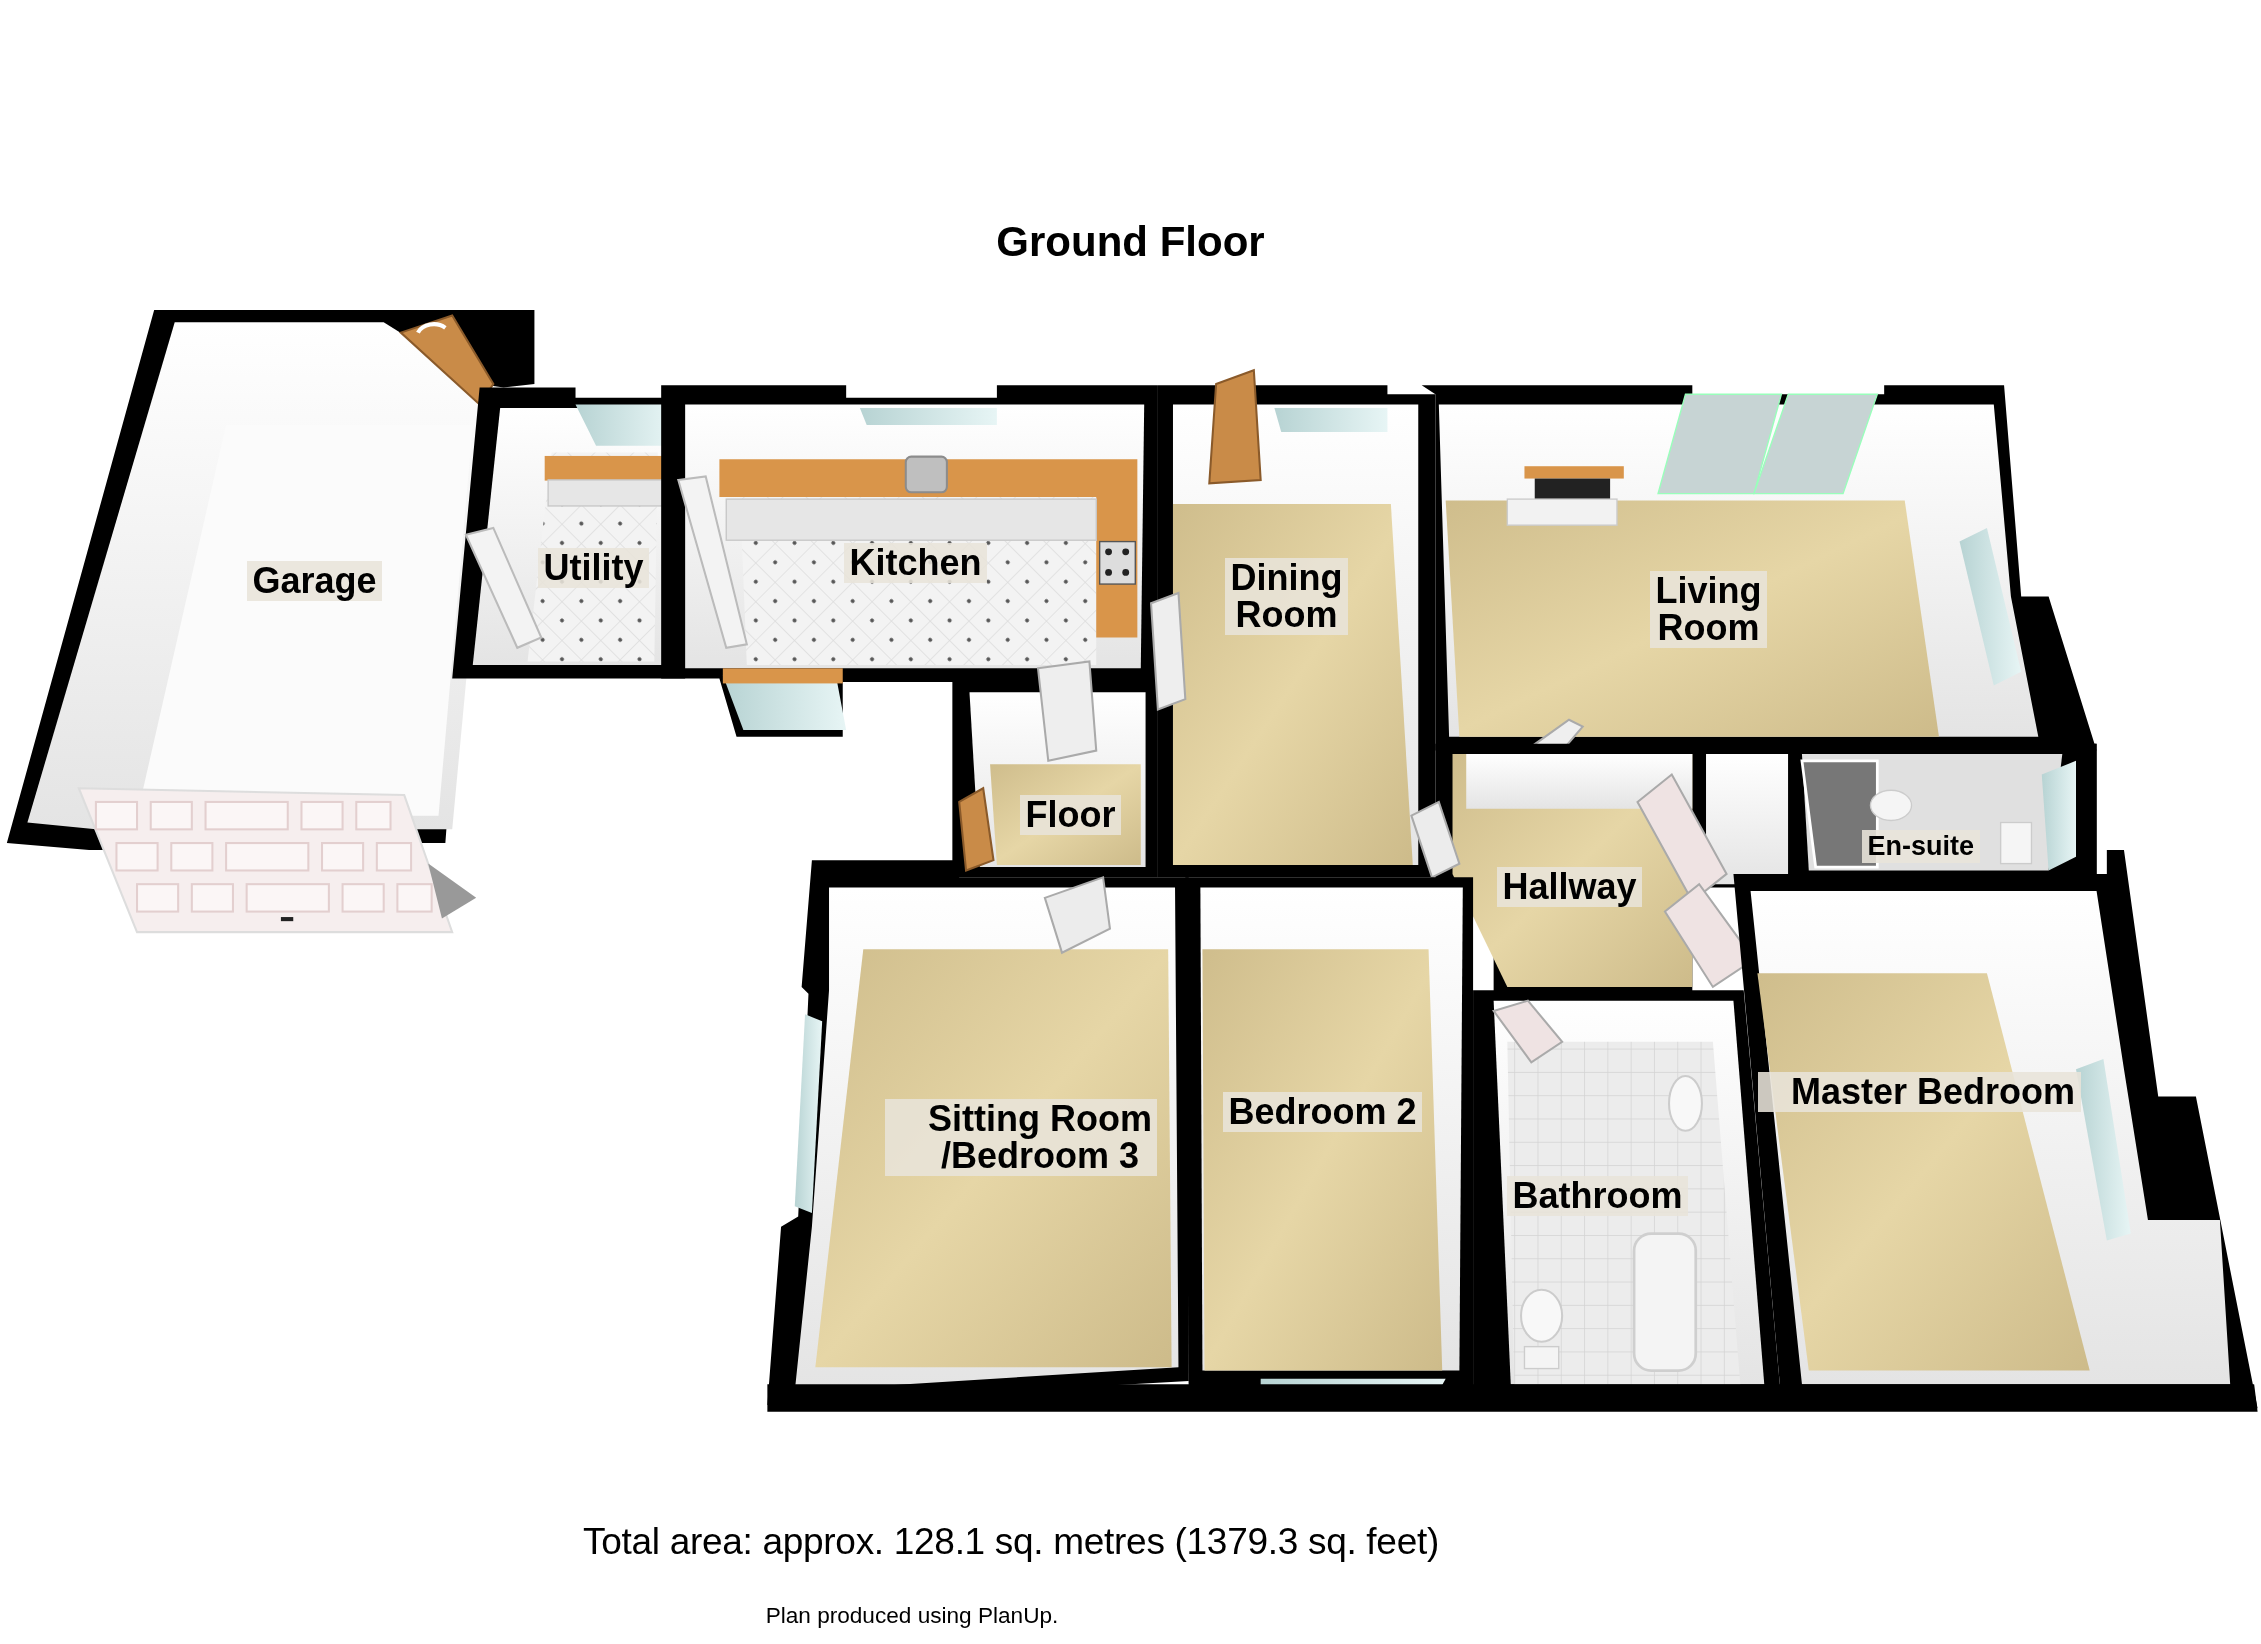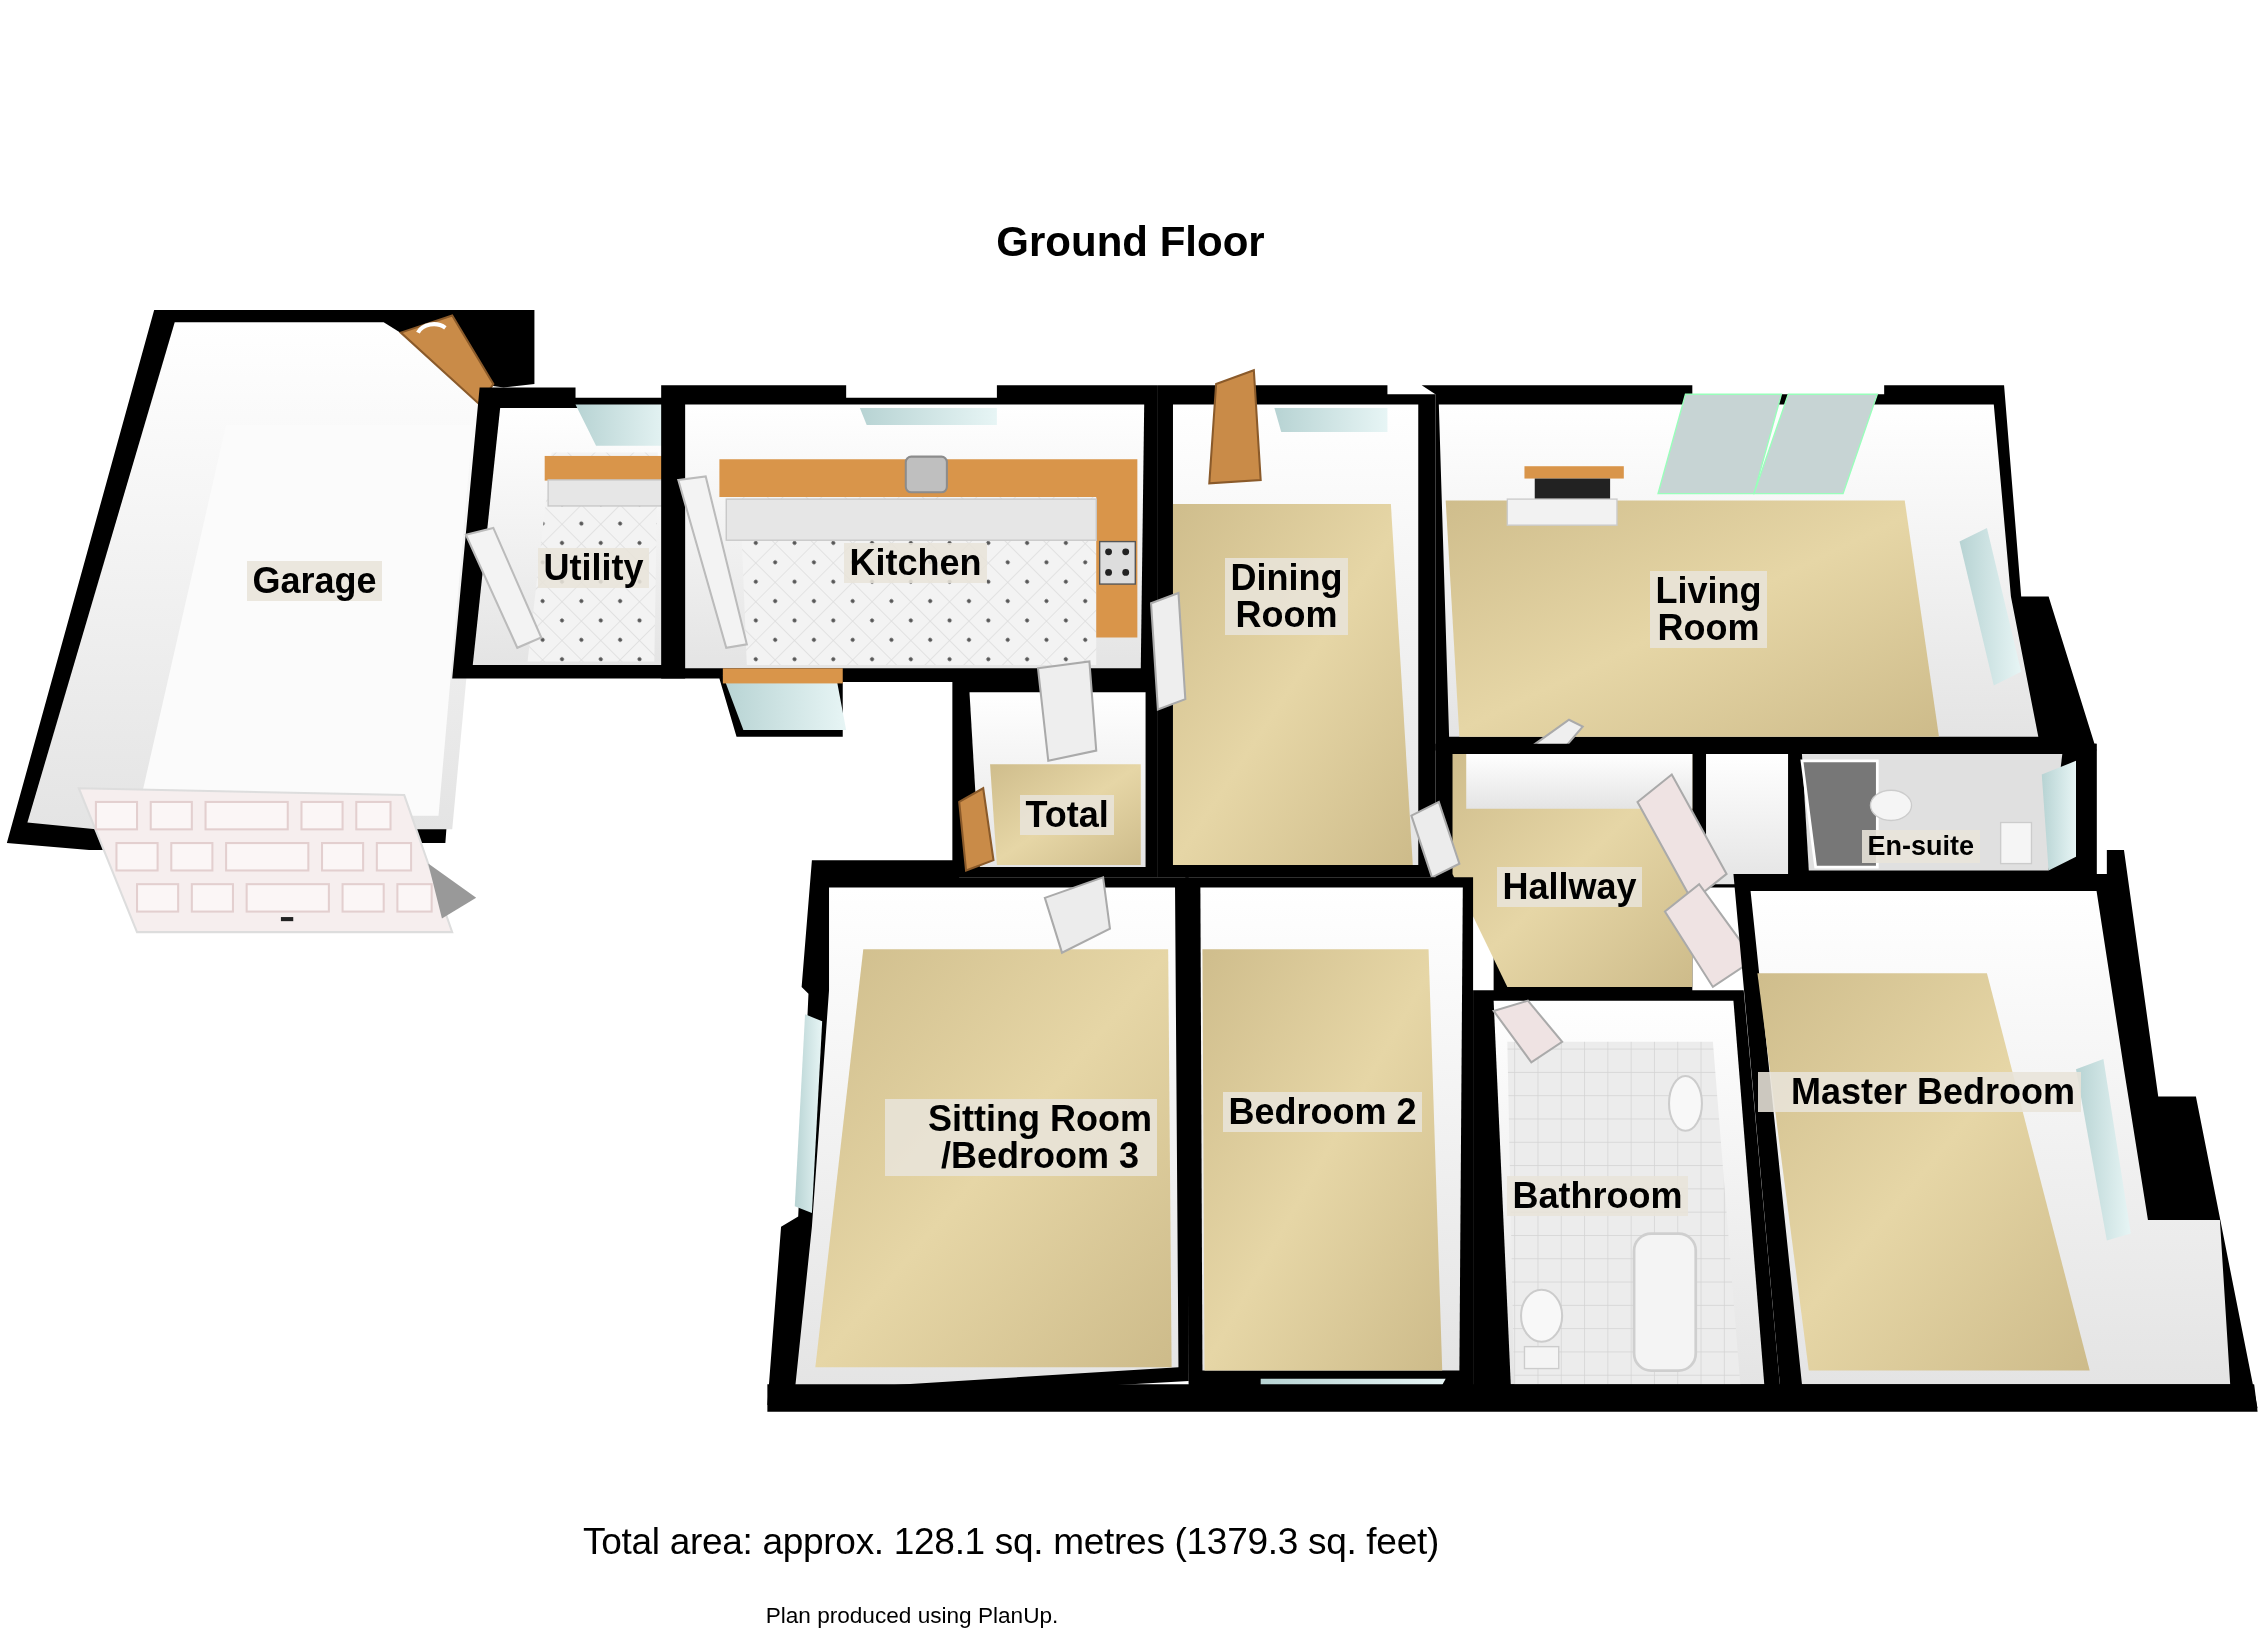--- a/index.html
+++ b/index.html
@@ -194,21 +194,21 @@
 
 <div class="title">Ground Floor</div>
 
 <div class="label" style="left:247px; top:561px;">Garage</div>
 <div class="label" style="left:538px; top:548px;">Utility</div>
 <div class="label" style="left:844px; top:543px;">Kitchen</div>
 <div class="label" style="left:1225px; top:558px;">Dining
 Room</div>
 <div class="label" style="left:1650px; top:571px;">Living
 Room</div>
-<div class="label" style="left:1020px; top:795px;">Total</div>
+<div class="label" style="left:1020px; top:795px;">Floor</div>
 <div class="label" style="left:1497px; top:867px;">Hallway</div>
 <div class="label small" style="left:1862px; top:830px;">En-suite</div>
 <div class="label" style="left:885px; top:1099px;padding-left:43px;">Sitting Room
 /Bedroom 3</div>
 <div class="label" style="left:1223px; top:1092px;">Bedroom 2</div>
 <div class="label" style="left:1507px; top:1148px;margin-top:28px;">Bathroom</div>
 <div class="label" style="left:1758px; top:1072px;padding-left:33px;">Master Bedroom</div>
 
 <div class="area">Total area: approx. 128.1 sq. metres (1379.3 sq. feet)</div>
 <div class="credit">Plan produced using PlanUp.</div>

